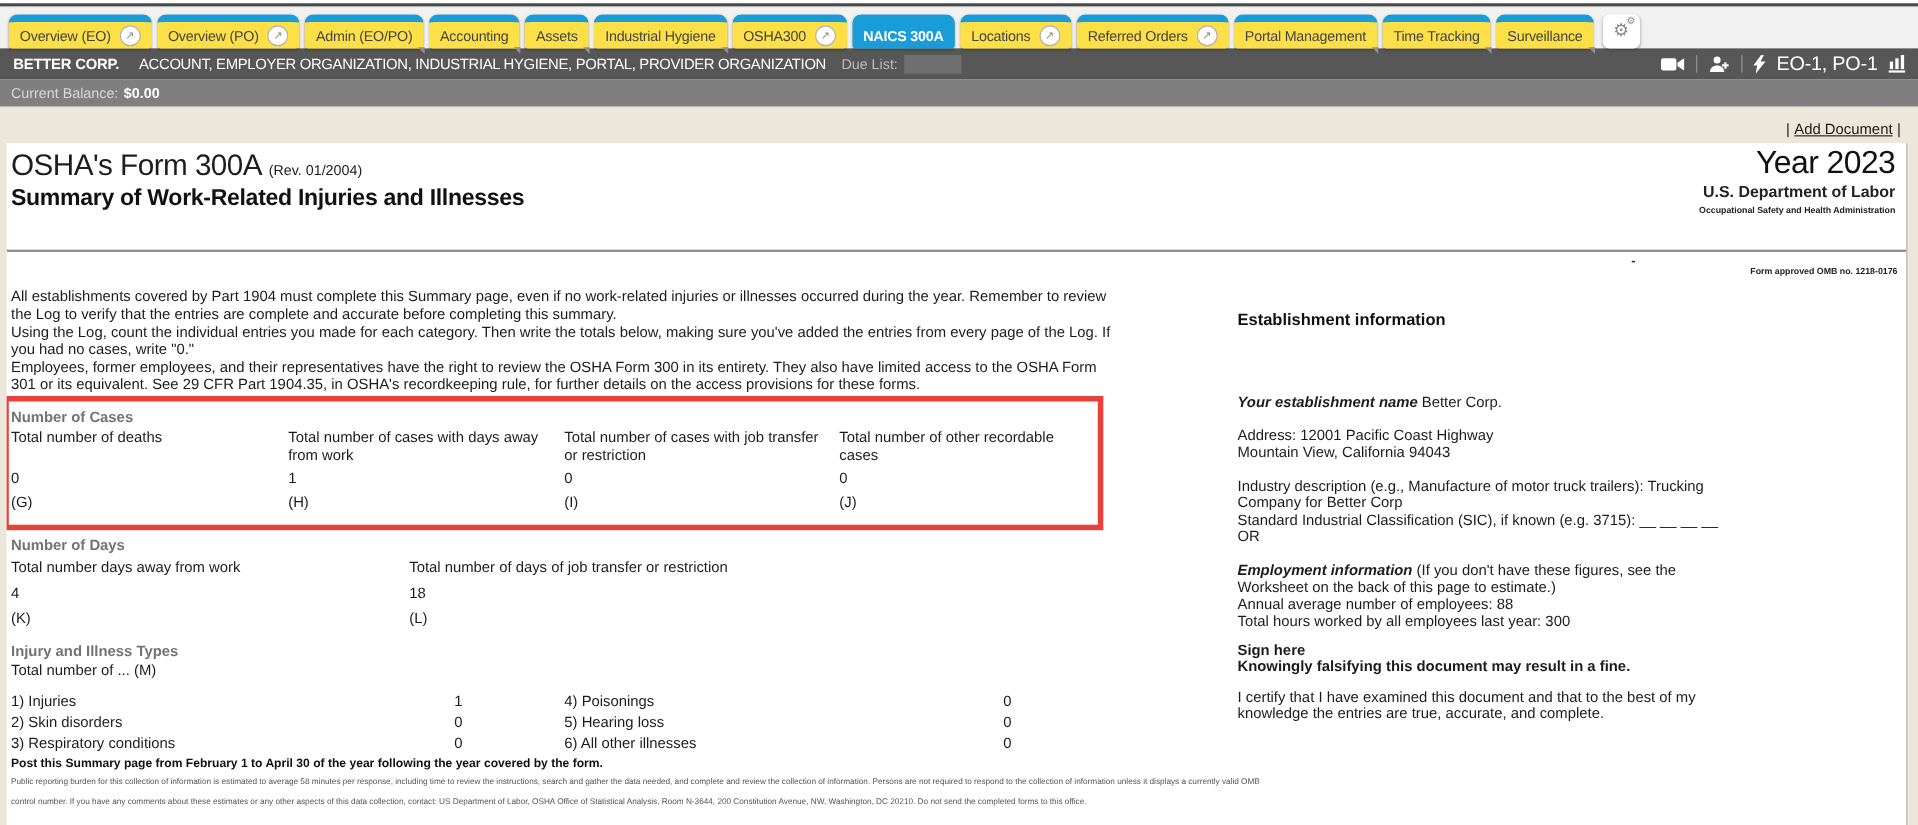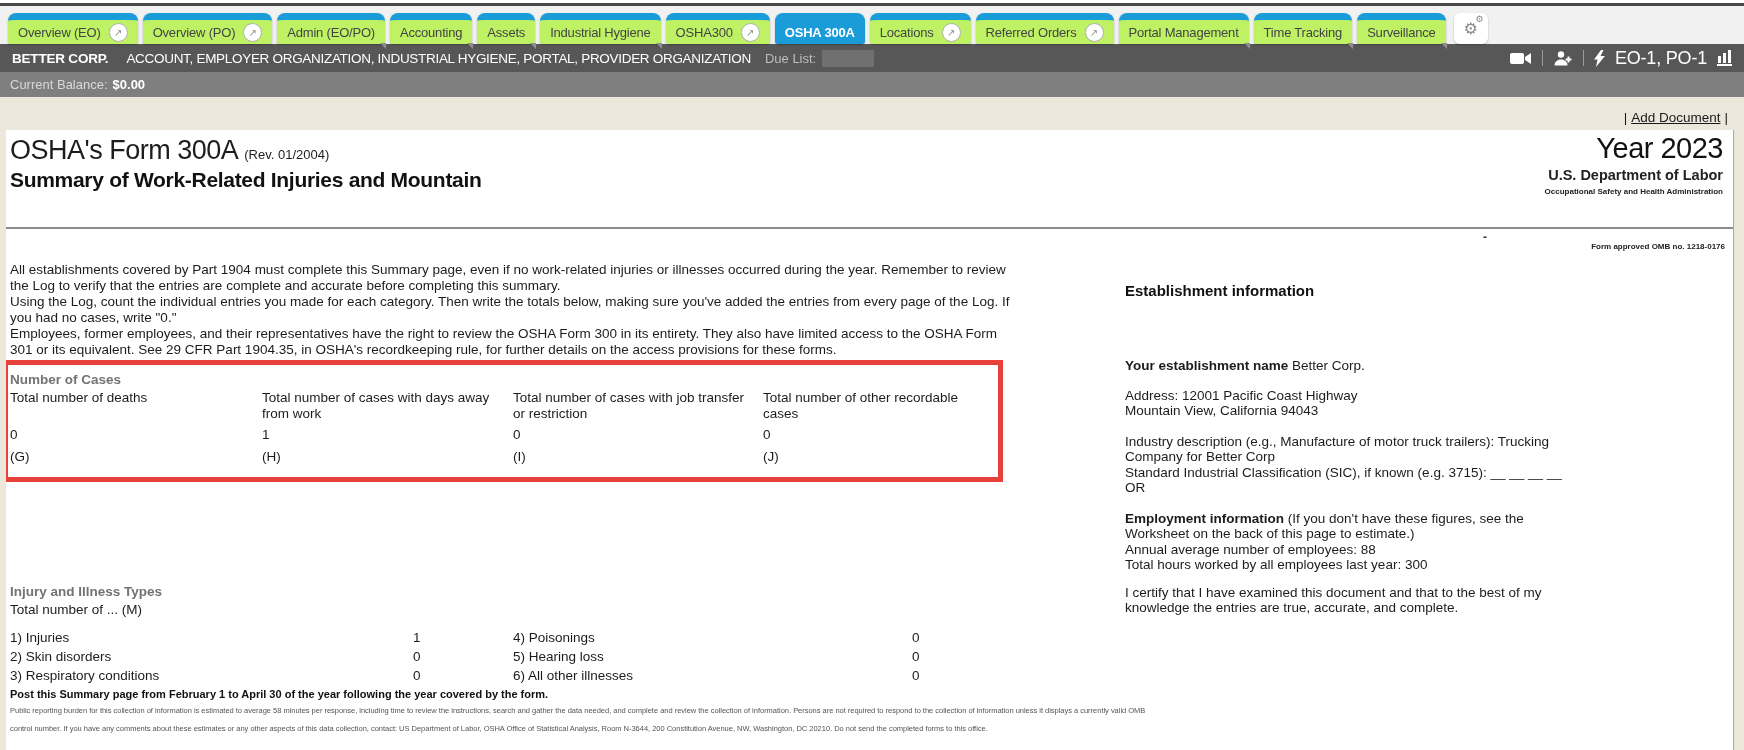--- a/index.html
+++ b/index.html
@@ -5,21 +5,21 @@
   html,body{margin:0;padding:0;}
   body{width:1744px;height:750px;overflow:hidden;background:#ece7db;
        font-family:"Liberation Sans","DejaVu Sans",sans-serif;color:#222;}
   .screen{position:relative;width:1744px;height:750px;}
 
   
   .topstrip{height:3px;background:#ffffff;}
   .topline{height:3px;background:#4a4a4a;}
   .tabbar{height:38px;background:#f1f1f1;display:flex;align-items:flex-end;padding:0 6px 0 8px;gap:5px;}
   .tab{position:relative;display:inline-flex;align-items:center;gap:8px;height:31px;
-       background:#bef264;border-top:7px solid #1a9cd8;border-radius:8px 8px 3px 3px;
+       background:#fde047;border-top:7px solid #1a9cd8;border-radius:8px 8px 3px 3px;
        padding:0 10px;box-sizing:border-box;box-shadow:0 1px 2px rgba(0,0,0,.25);cursor:pointer;}
   .tab-label{font-size:13px;color:#444;white-space:nowrap;letter-spacing:-.2px;}
   .tab.active{background:#1a9cd8;border-top-color:#1a9cd8;}
   .tab.active .tab-label{color:#fff;font-weight:bold;}
   .ext-icon{width:17px;height:17px;border:1px solid #b0b0b0;border-radius:50%;
             display:inline-flex;align-items:center;justify-content:center;color:#8a8a8a;font-size:10px;background:#fff;}
   .ext-icon::before{content:"↗";}
   .corner{position:absolute;right:-1px;bottom:-5px;width:0;height:0;
           border-top:6px solid #8f8f8f;border-left:6px solid transparent;}
   .gear-tab{position:relative;display:inline-flex;align-items:center;justify-content:center;
@@ -91,21 +91,21 @@
   .fineprint div{white-space:nowrap;margin-bottom:9px;}
 
   .estab{position:absolute;left:1119px;top:152px;width:452px;font-size:13.5px;line-height:15.5px;color:#1c1c1c;}
   .estab h3{margin:0;font-size:15px;line-height:18px;font-weight:bold;color:#111;}
   .estab .name{margin-top:58px;}
   .estab .addr{margin-top:14px;}
   .estab .industry{margin-top:15px;}
   .estab .employ{margin-top:15px;}
   .estab .sign{margin-top:10px;font-weight:bold;}
   .estab .certify{margin-top:12px;}
-  .b{font-weight:bold;}
+  .b{font-weight:bold;font-style:italic;}
 
   svg{display:block;}
 </style>
 </head>
 <body>
 
 <div class="screen">
 
   <div class="topstrip"></div>
   <div class="topline"></div>
@@ -148,21 +148,21 @@
         <span class="corner"></span>
       </div>
 
       <div class="tab">
         <span class="tab-label">OSHA300</span>
         <span class="ext-icon"></span>
 
       </div>
 
       <div class="tab active">
-        <span class="tab-label">OSHA 300A</span>
+        <span class="tab-label">NAICS 300A</span>
 
       </div>
 
       <div class="tab">
         <span class="tab-label">Locations</span>
         <span class="ext-icon"></span>
 
       </div>
 
       <div class="tab">
@@ -241,21 +241,21 @@
 
     <div class="adddoc">
       <span class="pipe">|</span><a>Add Document</a><span class="pipe">|</span>
     </div>
 
     <div class="card">
 
       <div class="form-title">
         <span class="big">OSHA's Form 300A</span><span class="rev">(Rev. 01/2004)</span>
       </div>
-      <div class="form-subtitle">Summary of Work-Related Injuries and Mountain</div>
+      <div class="form-subtitle">Summary of Work-Related Injuries and Illnesses</div>
 
       <div class="hdr-right">
         <div class="year">Year 2023</div>
         <div class="dept">U.S. Department of Labor</div>
         <div class="osha-admin">Occupational Safety and Health Administration</div>
       </div>
 
       <div class="hdr-rule"></div>
       <div class="dash">-</div>
       <div class="omb">Form approved OMB no. 1218-0176</div>
@@ -294,20 +294,38 @@
 
             <div class="case-col">
               <div class="case-label">Total number of other recordable cases</div>
               <div class="case-value">0</div>
               <div class="case-code">(J)</div>
             </div>
 
         </div>
       </div>
 
+      <div class="days">
+        <div class="sec-head">Number of Days</div>
+        <div class="days-grid">
+
+            <div class="day-col">
+              <div class="day-label">Total number days away from work</div>
+              <div class="day-value">4</div>
+              <div class="day-code">(K)</div>
+            </div>
+
+            <div class="day-col">
+              <div class="day-label">Total number of days of job transfer or restriction</div>
+              <div class="day-value">18</div>
+              <div class="day-code">(L)</div>
+            </div>
+
+        </div>
+      </div>
 
       <div class="injury">
         <div class="sec-head">Injury and Illness Types</div>
         <div class="injury-sub">Total number of ... (M)</div>
         <div class="injury-rows">
 
             <div class="injury-row">
               <div>1) Injuries</div>
               <div>1</div>
               <div>4) Poisonings</div>
@@ -357,18 +375,22 @@
           <div>OR</div>
         </div>
         <div class="employ">
           <div>
             <span class="b">Employment information</span>
             <span>(If you don't have these figures, see the Worksheet on the back of this page to estimate.)</span>
           </div>
           <div>Annual average number of employees: 88</div>
           <div>Total hours worked by all employees last year: 300</div>
         </div>
+        <div class="sign">
+          <div>Sign here</div>
+          <div>Knowingly falsifying this document may result in a fine.</div>
+        </div>
         <div class="certify">I certify that I have examined this document and that to the best of my knowledge the entries are true, accurate, and complete.</div>
       </div>
 
     </div>
   </div>
 </div>
 
 </body></html>

